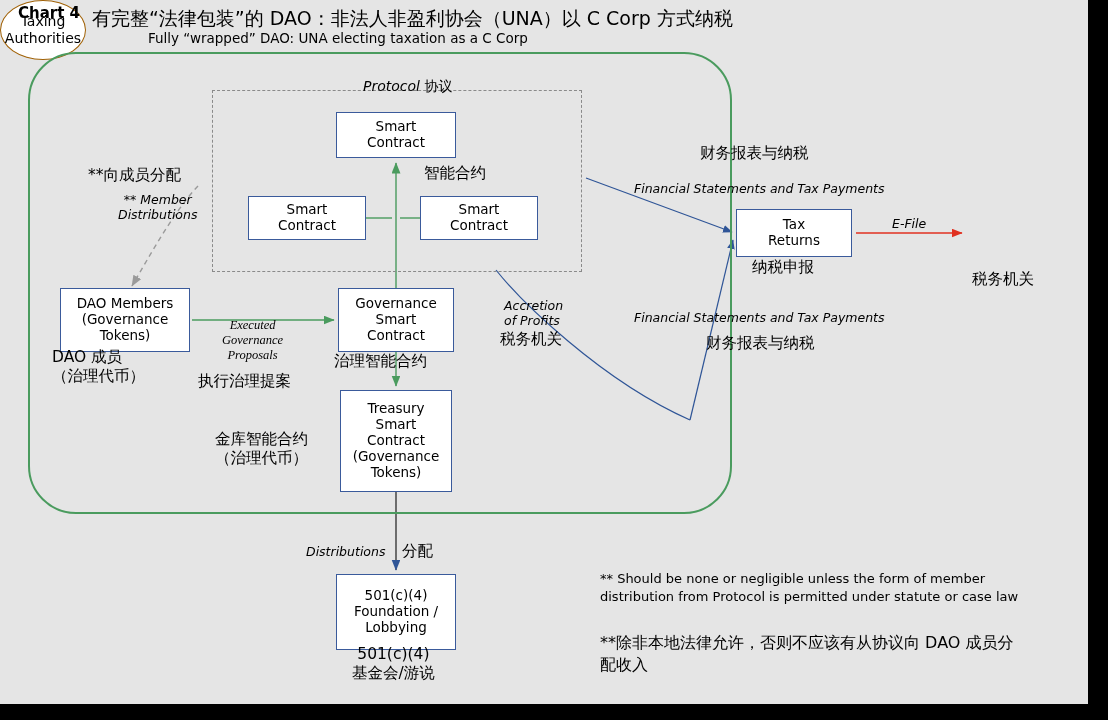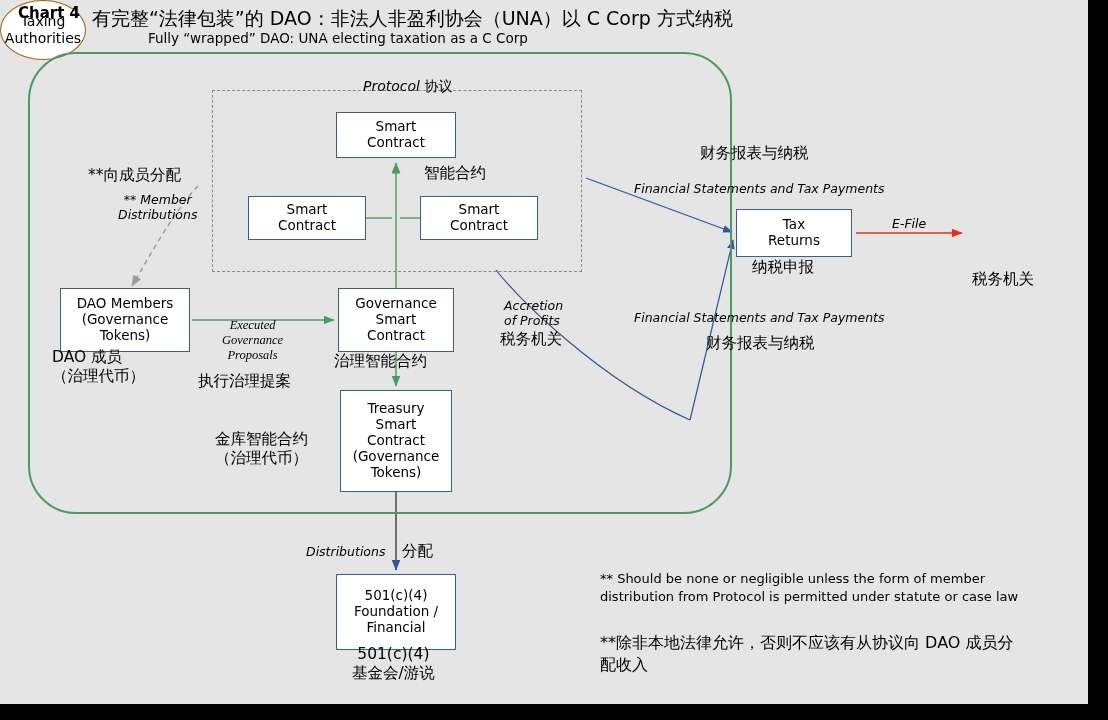--- a/index.html
+++ b/index.html
@@ -170,21 +170,21 @@
       <span>Smart</span>
       <span>Contract</span>
       <span>(Governance</span>
       <span>Tokens)</span>
     </div>
   </div>
   <div class="node found">
     <div>
       <span>501(c)(4)</span>
       <span>Foundation /</span>
-      <span>Financial</span>
+      <span>Lobbying</span>
     </div>
   </div>
   <div class="node tax">
     <div>
       <span>Tax</span>
       <span>Returns</span>
     </div>
   </div>
   <div class="authority">
     <div>

